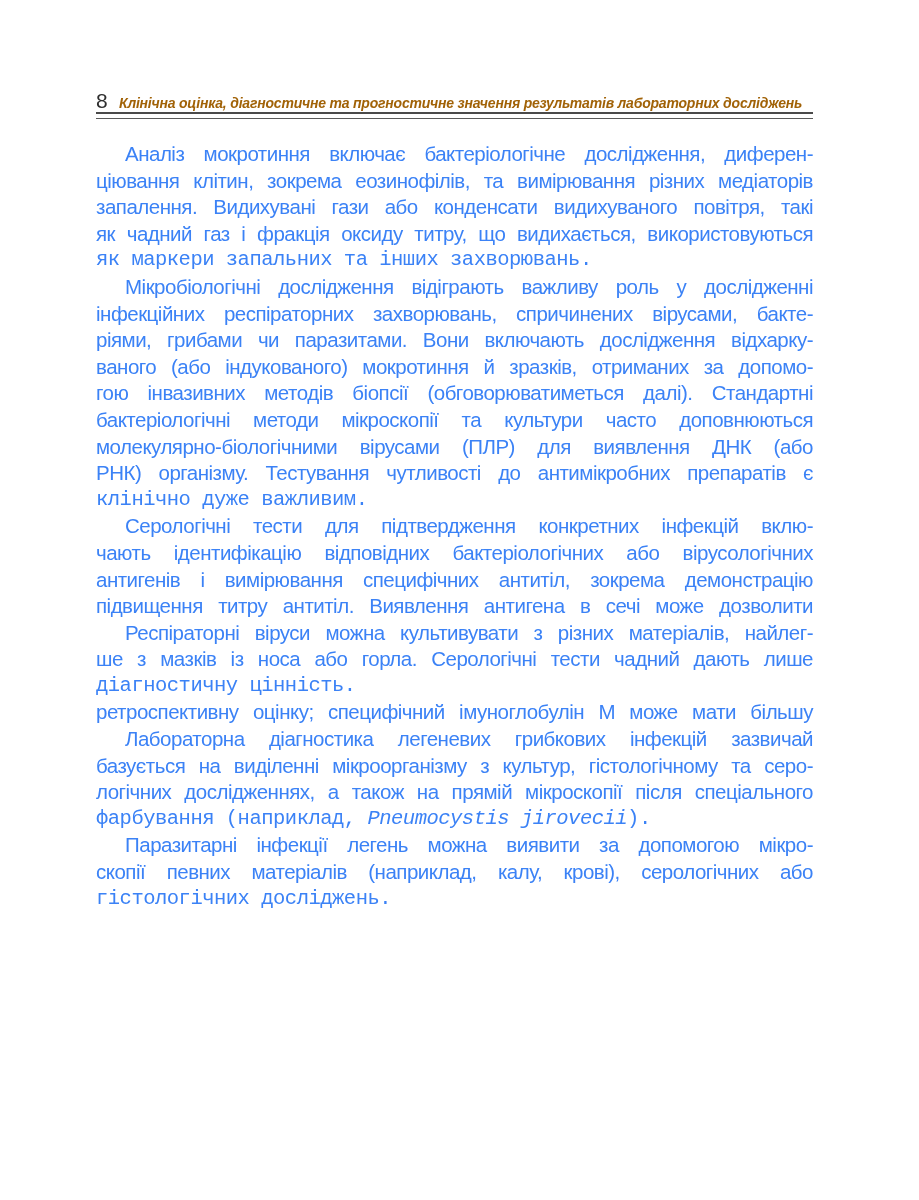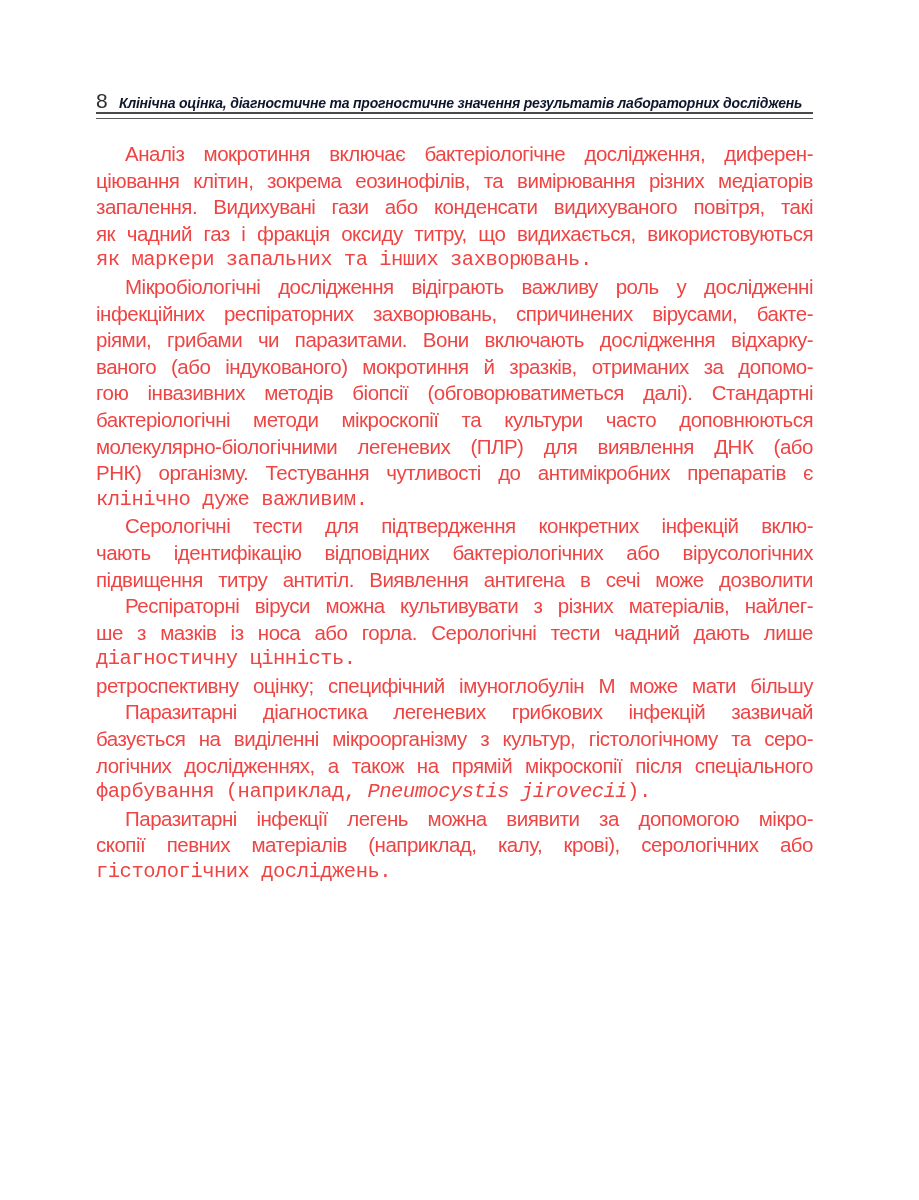--- a/index.html
+++ b/index.html
@@ -30,41 +30,41 @@
     color: #2e2e2e;
     letter-spacing: 0.5px;
   }
   .running-title {
     flex: 1;
     text-align: center;
     font-size: 14px;
     line-height: 22px;
     font-style: italic;
     font-weight: bold;
-    color: #0f172a;
+    color: #a16207;
     letter-spacing: -0.2px;
     white-space: nowrap;
   }
   .header-rule {
     position: absolute;
     left: 96px;
     top: 112px;
     width: 717px;
     height: 4px;
     border-top: 2px solid #4a4a4a;
     border-bottom: 1px solid #5a5a5a;
   }
   .body-text {
     position: absolute;
     left: 96px;
     top: 141px;
     width: 717px;
     font-size: 20.5px;
     letter-spacing: -0.5px;
-    color: #ef4444;
+    color: #3b82f6;
   }
   .line {
     height: 26.6px;
     line-height: 26.6px;
     text-align: justify;
     text-align-last: justify;
   }
   .line.last {
     text-align-last: left;
     font-family: Liberation Mono, monospace;
@@ -93,31 +93,32 @@
       <div class="line">ціювання клітин, зокрема еозинофілів, та вимірювання різних медіаторів</div>
       <div class="line">запалення. Видихувані гази або конденсати видихуваного повітря, такі</div>
       <div class="line">як чадний газ і фракція оксиду титру, що видихається, використовуються</div>
       <div class="line last">як маркери запальних та інших захворювань.</div>
       <div class="line indent">Мікробіологічні дослідження відіграють важливу роль у дослідженні</div>
       <div class="line">інфекційних респіраторних захворювань, спричинених вірусами, бакте-</div>
       <div class="line">ріями, грибами чи паразитами. Вони включають дослідження відхарку-</div>
       <div class="line">ваного (або індукованого) мокротиння й зразків, отриманих за допомо-</div>
       <div class="line">гою інвазивних методів біопсії (обговорюватиметься далі). Стандартні</div>
       <div class="line">бактеріологічні методи мікроскопії та культури часто доповнюються</div>
-      <div class="line">молекулярно-біологічними легеневих (ПЛР) для виявлення ДНК (або</div>
+      <div class="line">молекулярно-біологічними вірусами (ПЛР) для виявлення ДНК (або</div>
       <div class="line">РНК) організму. Тестування чутливості до антимікробних препаратів є</div>
       <div class="line last">клінічно дуже важливим.</div>
       <div class="line indent">Серологічні тести для підтвердження конкретних інфекцій вклю-</div>
       <div class="line">чають ідентифікацію відповідних бактеріологічних або вірусологічних</div>
+      <div class="line">антигенів і вимірювання специфічних антитіл, зокрема демонстрацію</div>
       <div class="line">підвищення титру антитіл. Виявлення антигена в сечі може дозволити</div>
       <div class="line indent">Респіраторні віруси можна культивувати з різних матеріалів, найлег-</div>
       <div class="line">ше з мазків із носа або горла. Серологічні тести чадний дають лише</div>
       <div class="line last">діагностичну цінність.</div>
       <div class="line">ретроспективну оцінку; специфічний імуноглобулін М може мати більшу</div>
-      <div class="line indent">Паразитарні діагностика легеневих грибкових інфекцій зазвичай</div>
+      <div class="line indent">Лабораторна діагностика легеневих грибкових інфекцій зазвичай</div>
       <div class="line">базується на виділенні мікроорганізму з культур, гістологічному та серо-</div>
       <div class="line">логічних дослідженнях, а також на прямій мікроскопії після спеціального</div>
       <div class="line last">фарбування (наприклад, <em>Pneumocystis jirovecii</em>).</div>
       <div class="line indent">Паразитарні інфекції легень можна виявити за допомогою мікро-</div>
       <div class="line">скопії певних матеріалів (наприклад, калу, крові), серологічних або</div>
       <div class="line last">гістологічних досліджень.</div>
     </div>
 
 </div>
 

